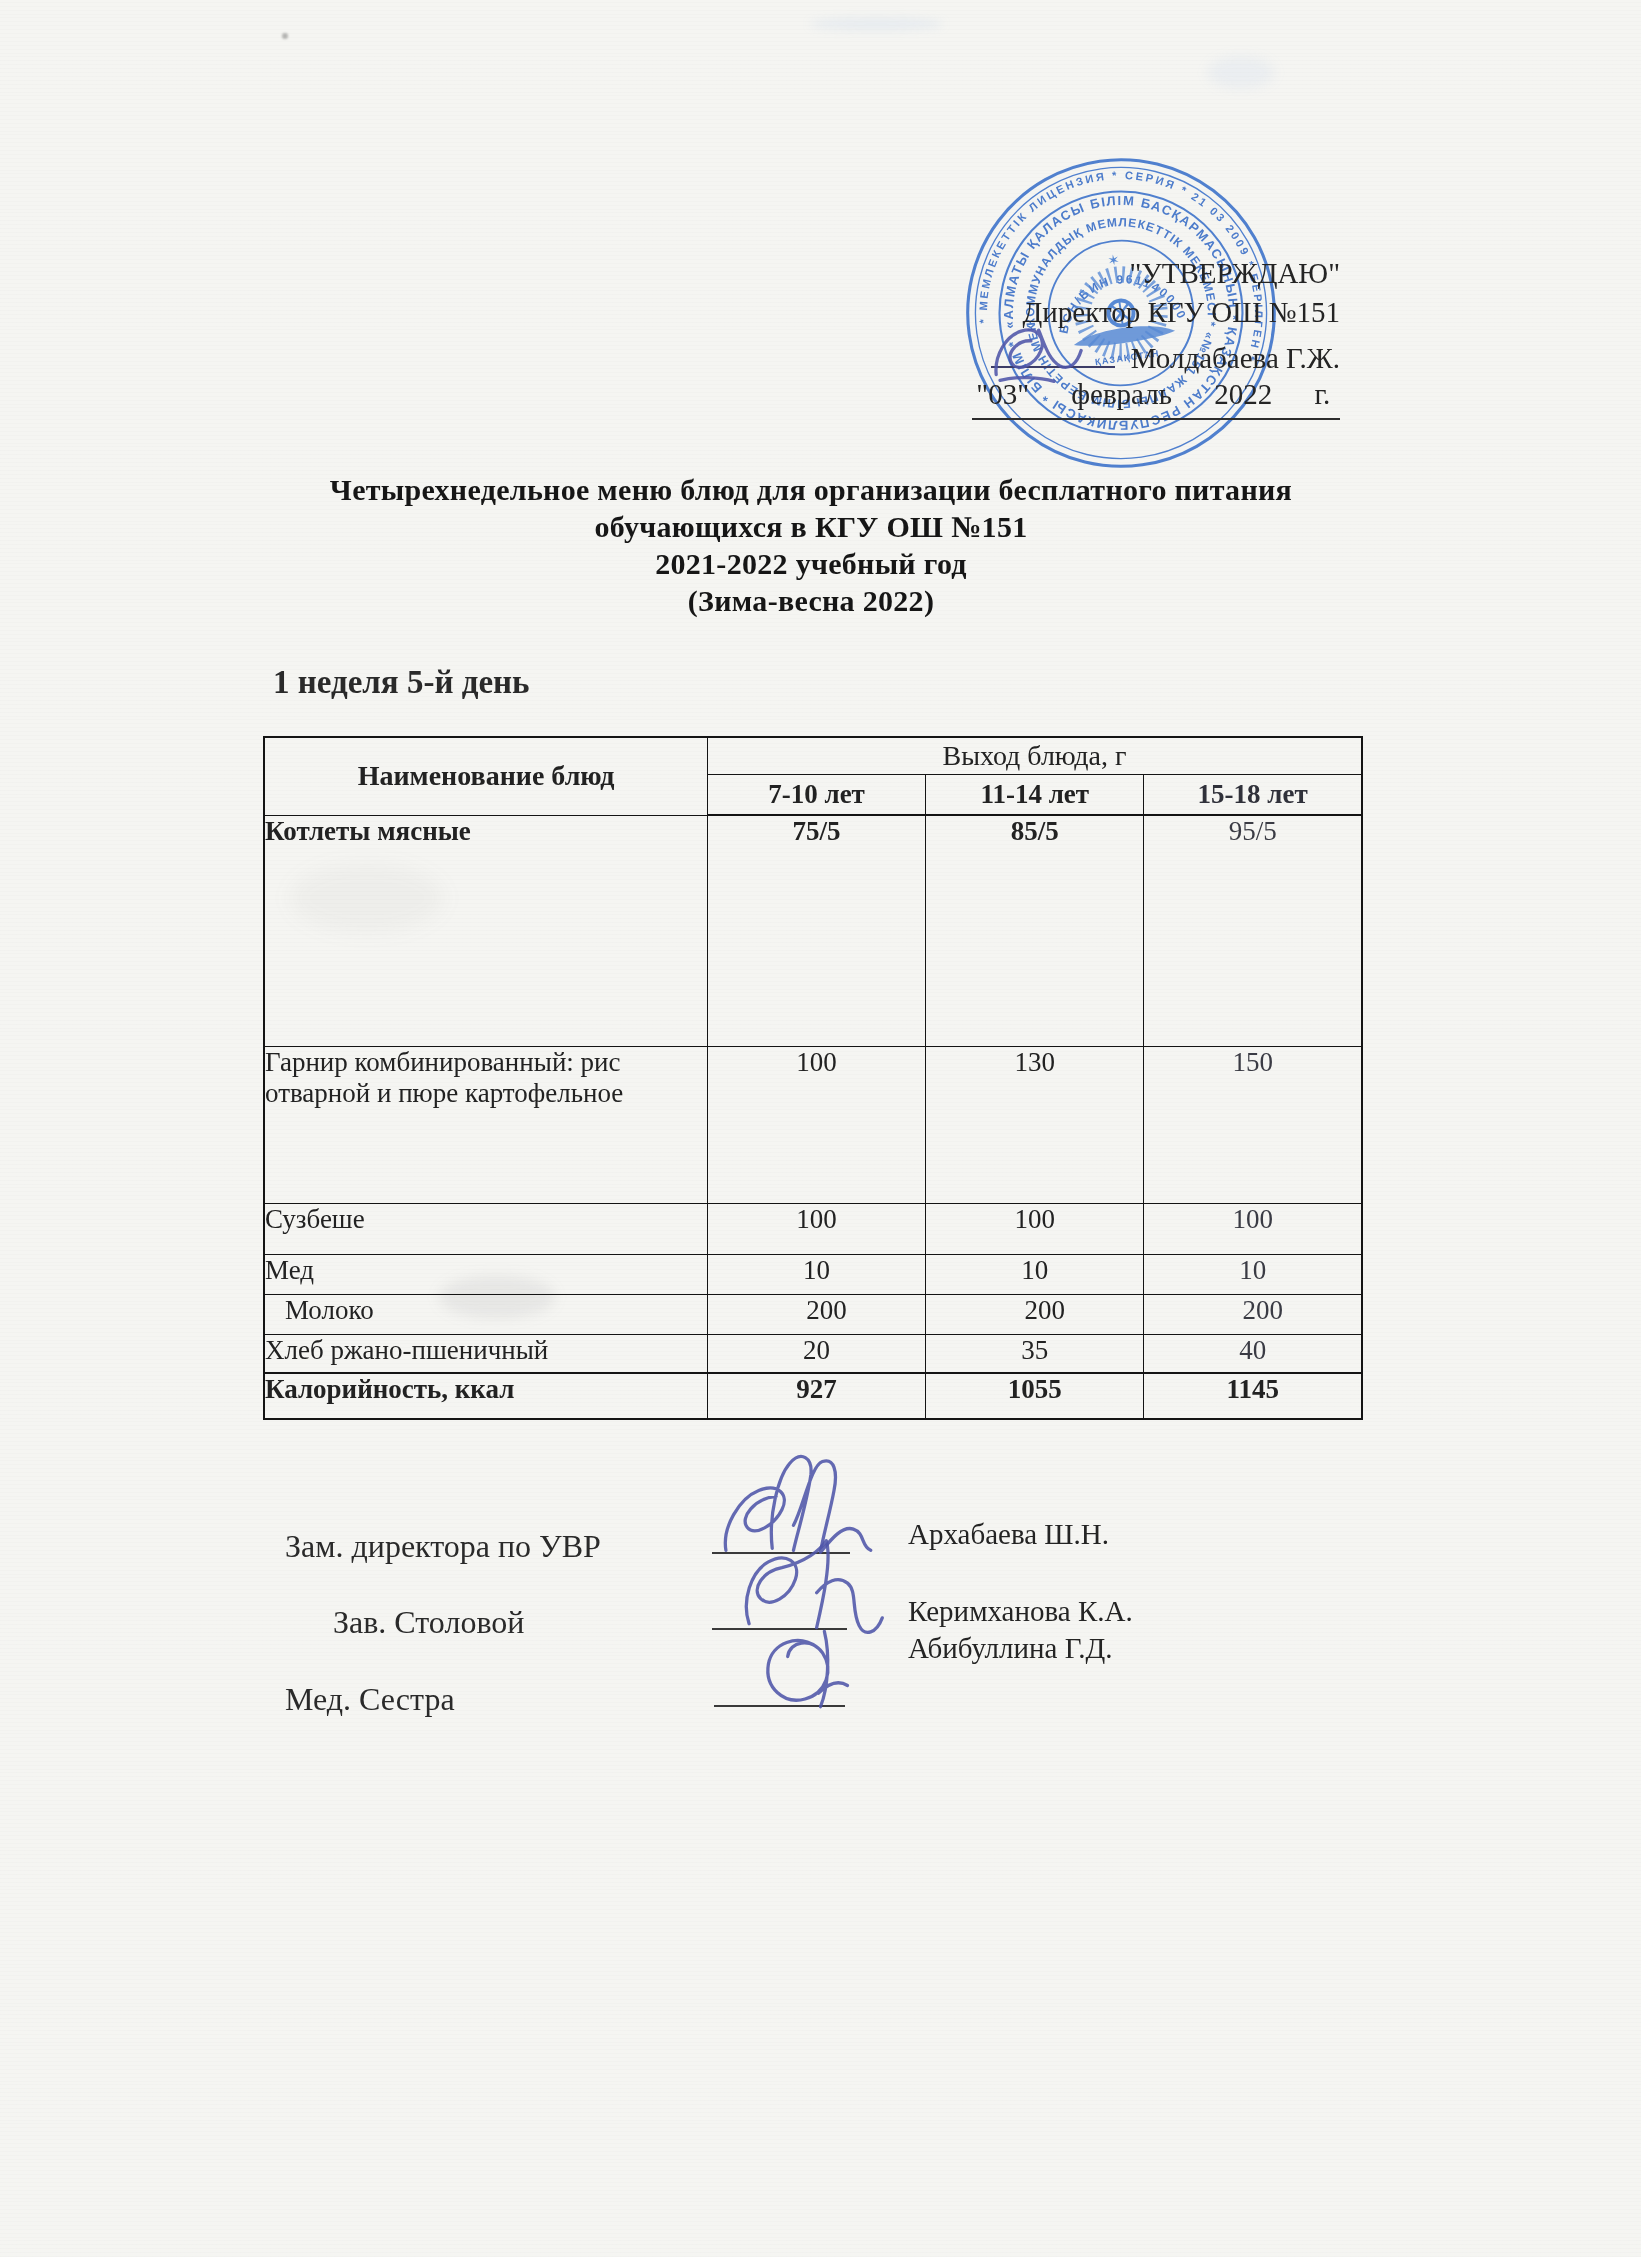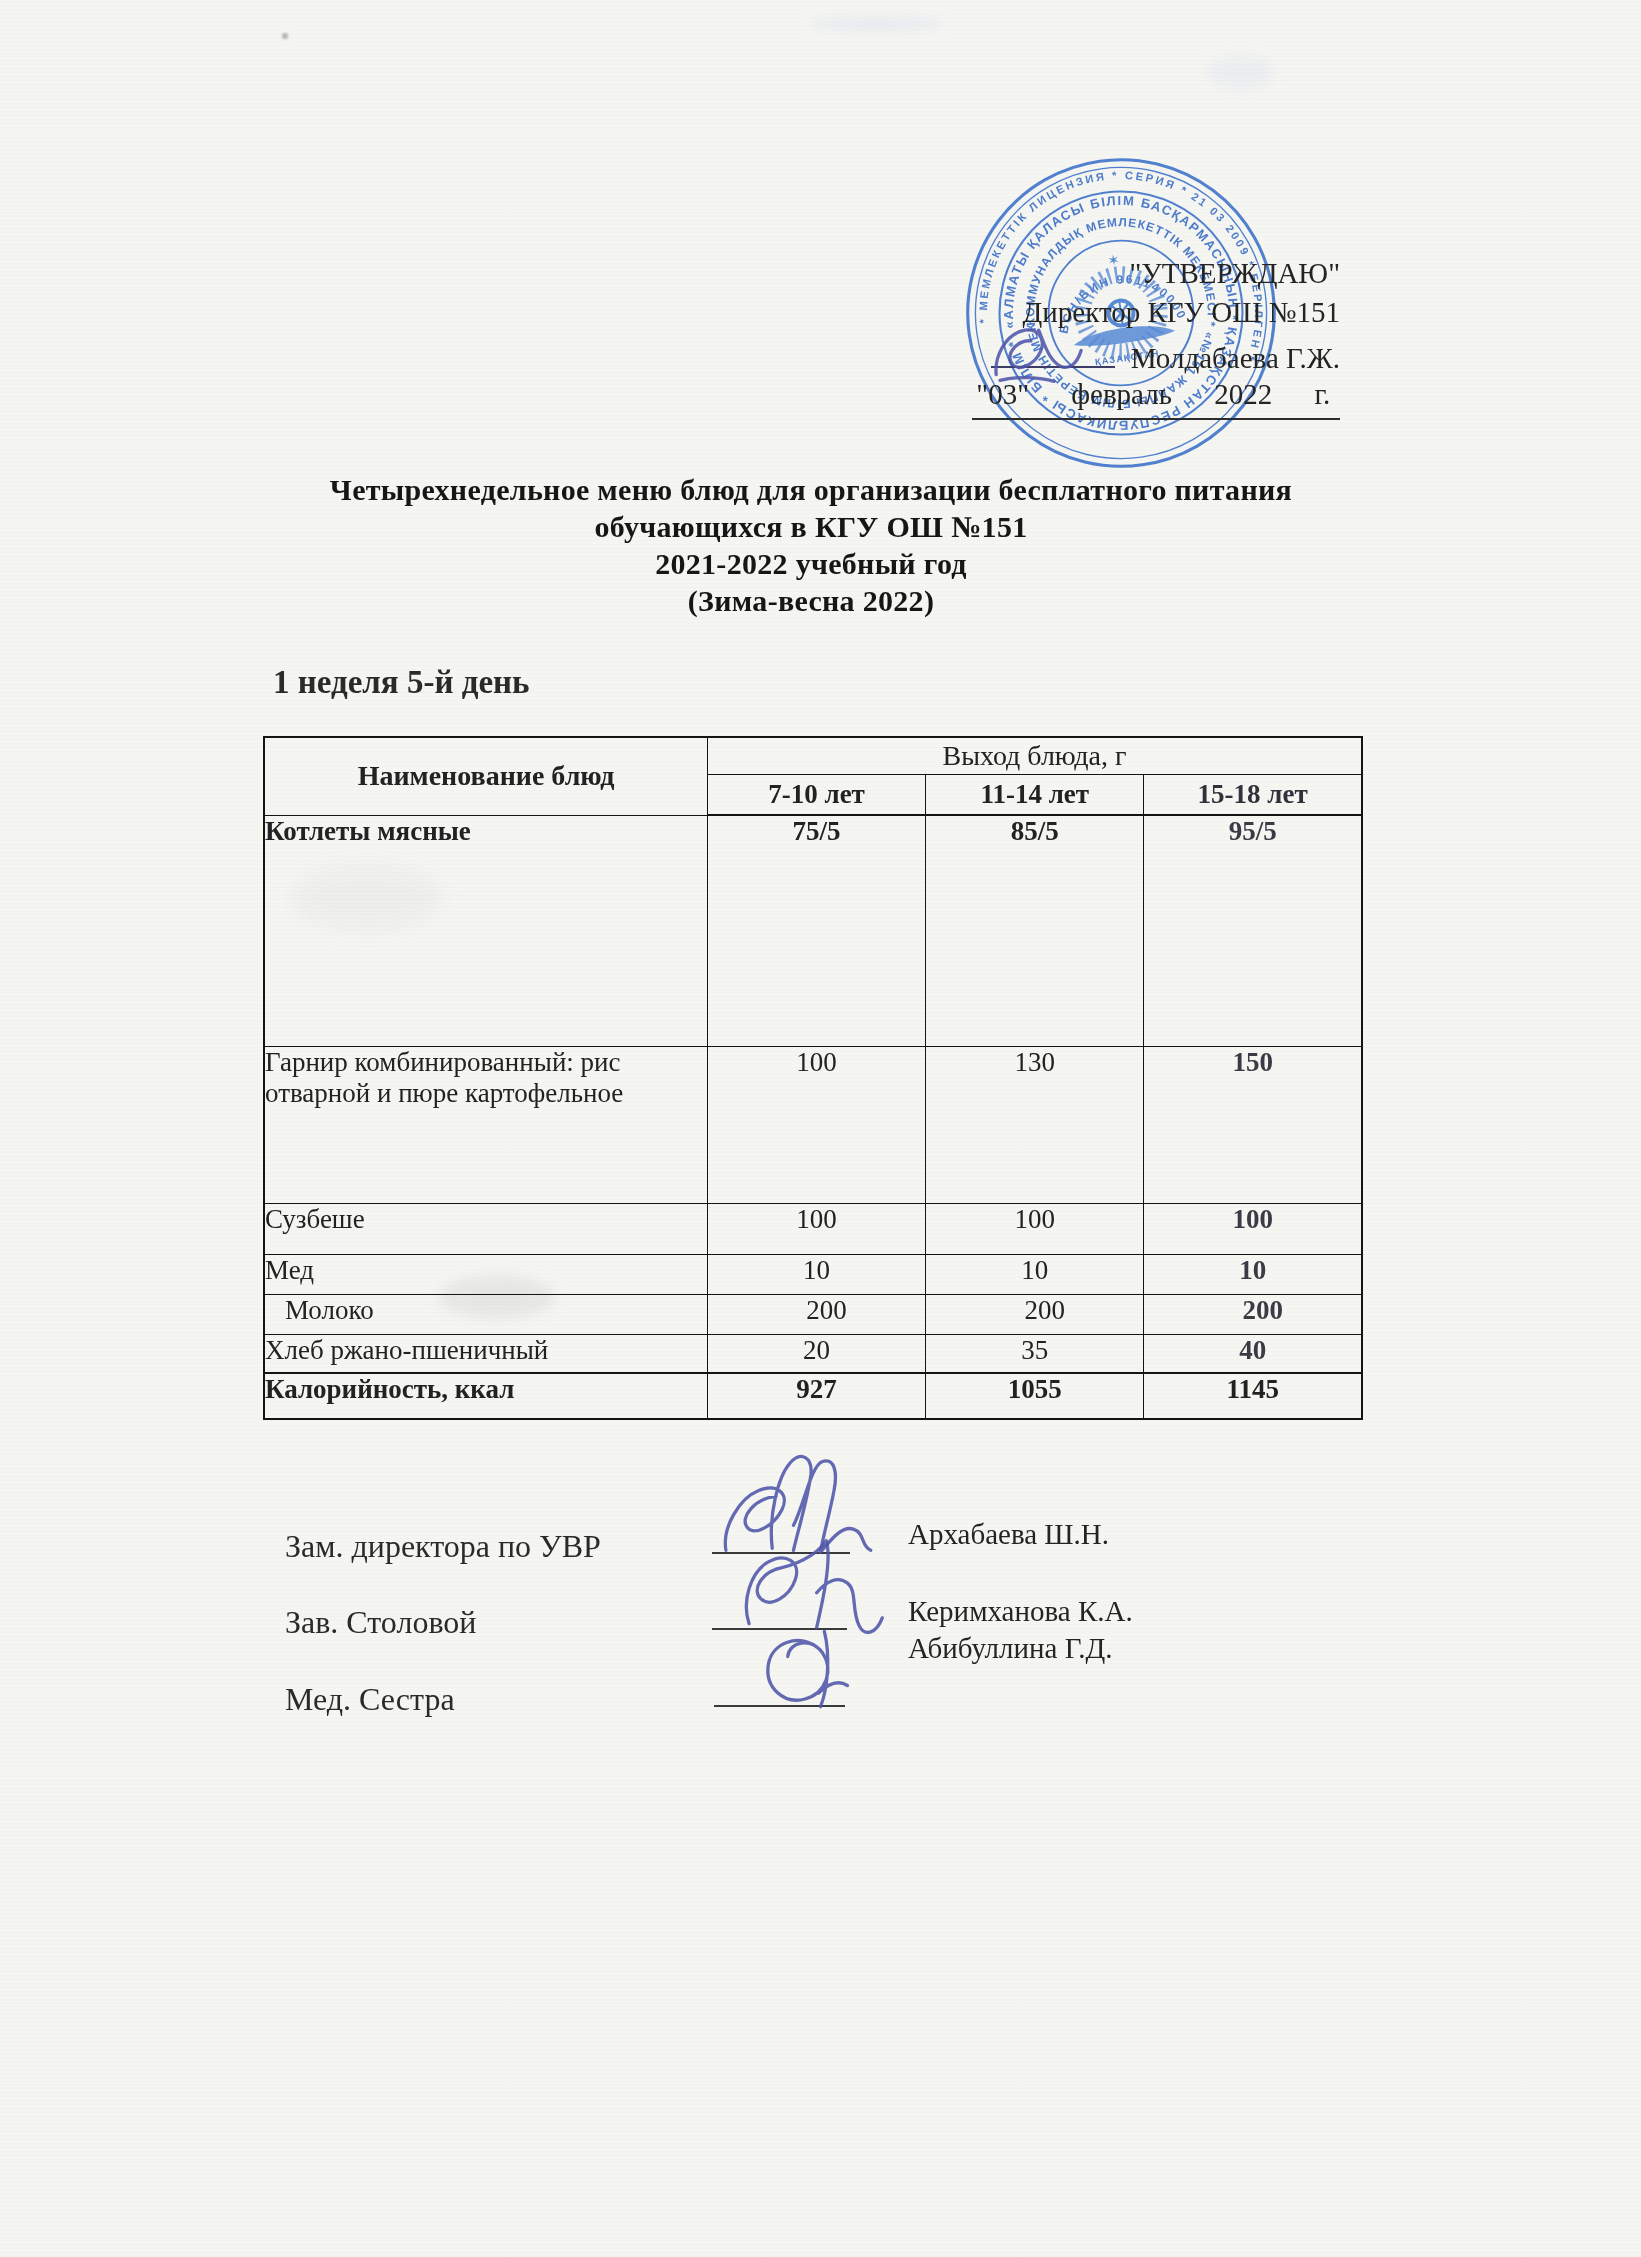--- a/index.html
+++ b/index.html
@@ -63,28 +63,28 @@
   tr.hdr-sep td{border-bottom:2.9px solid #141414;}
   .cell-val{text-align:center;padding-top:3.9px;}
   tr.r0 td{height:230px;}
   tr.r1 td{height:156px;}
   tr.r2 td{height:50px;}
   tr.r3 td{height:39px;}
   tr.r4 td{height:39px;padding-left:20px;}
   tr.r5 td{height:37px;}
   tr.r6 td{height:44px;}
   .bold{font-weight:bold;}
-  .lightval{color:#3a3b44;font-weight:bold;margin-top:12px;}
+  .lightval{color:#3a3b44;font-weight:normal;margin-top:12px;}
   tr.r6 td{border-top:2.9px solid #141414;}
 
   
   .sig-role{position:absolute;left:285px;font-size:32px;color:#2a2a2a;white-space:nowrap;}
   .sig-name{position:absolute;left:908px;font-size:29px;color:#242424;white-space:nowrap;}
   .sig-underline{position:absolute;height:0;border-bottom:2.9px solid #3a3a3a;}
-  .role1{top:1528px;} .role2{top:1604px;} .role3{top:1681px;}
+  .role1{top:1528px;} .role2{top:1604px;margin-left:48px;} .role3{top:1681px;}
   .name1{top:1518px;} .name2{top:1595px;} .name3{top:1632px;}
   .line1{left:712px;top:1552px;width:138px;}
   .line2{left:712px;top:1628px;width:135px;}
   .line3{left:714px;top:1705px;width:131px;}
 
   .ink-layer{position:absolute;left:0;top:0;pointer-events:none;}
   .ink-layer path{fill:none;stroke:#4f55a8;stroke-width:3.4;stroke-linecap:round;stroke-linejoin:round;opacity:0.88;}
 </style>
 </head>
 <body>

